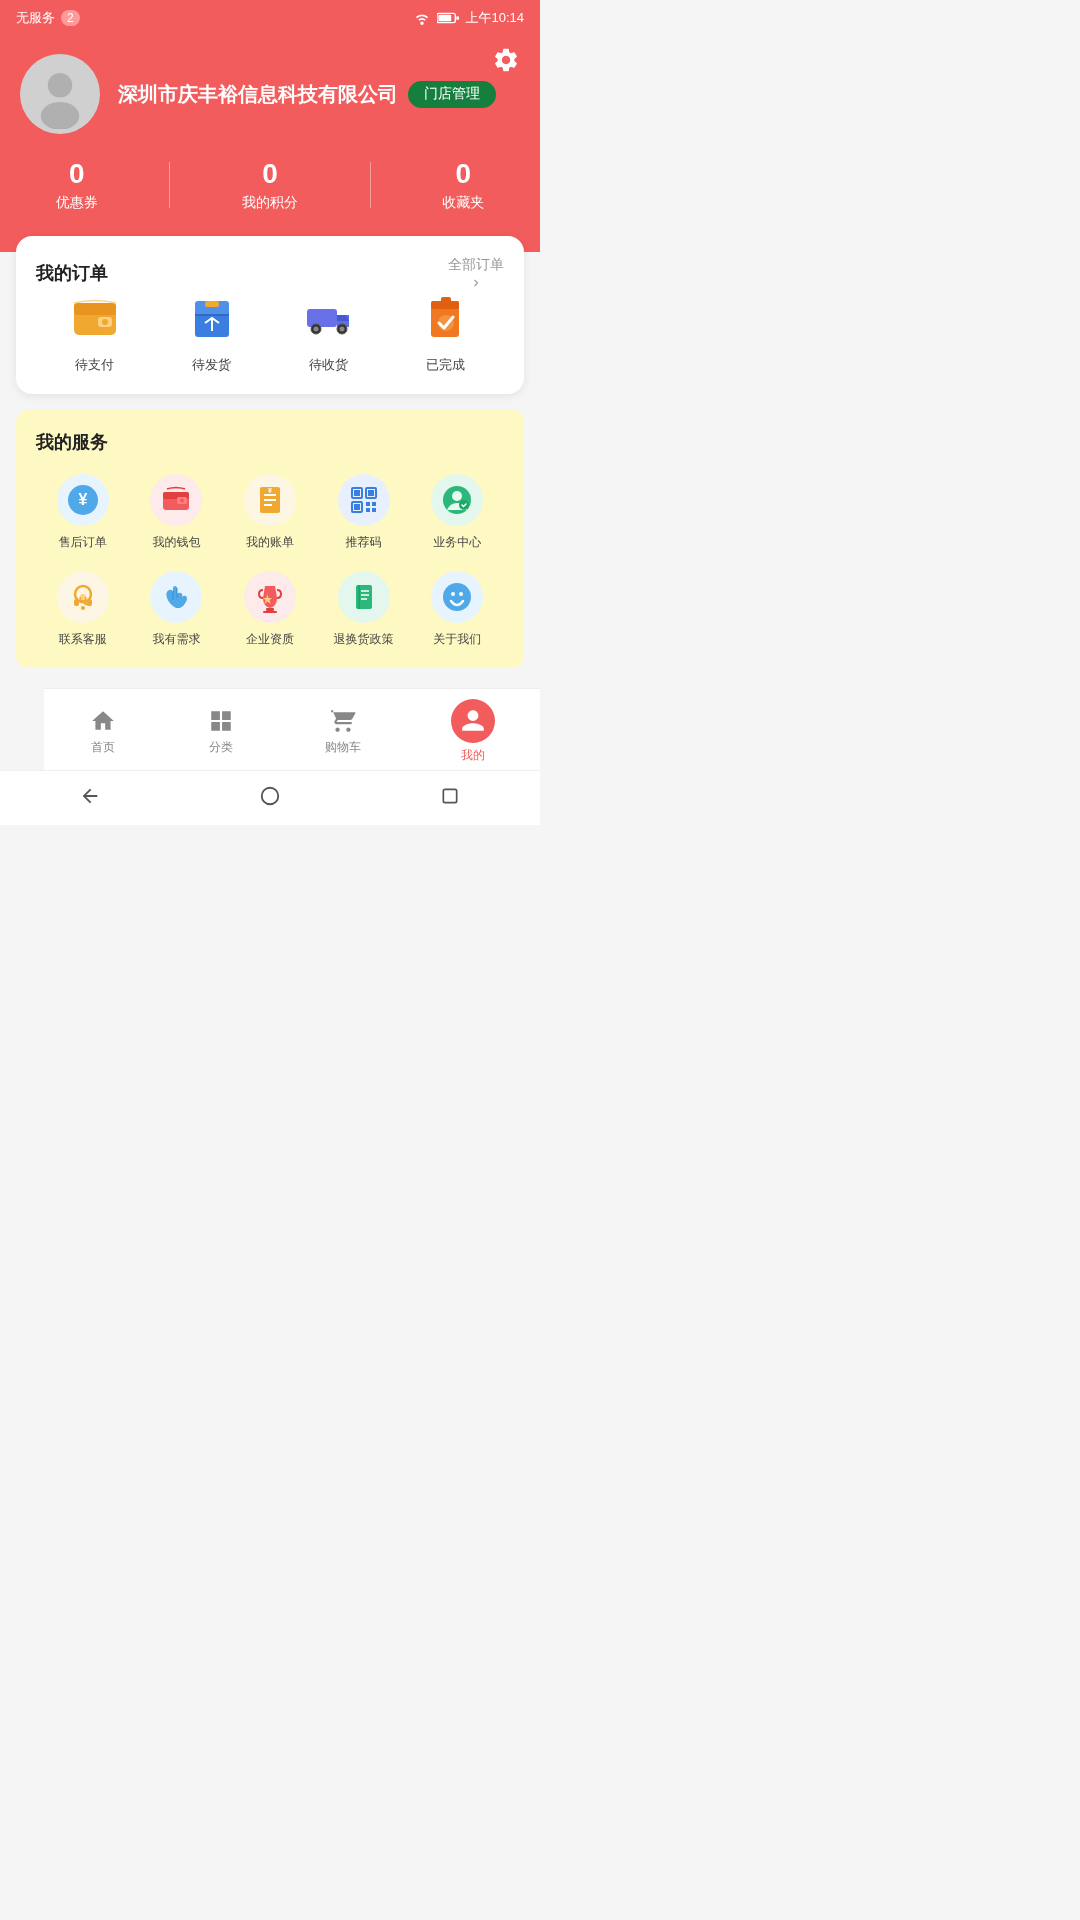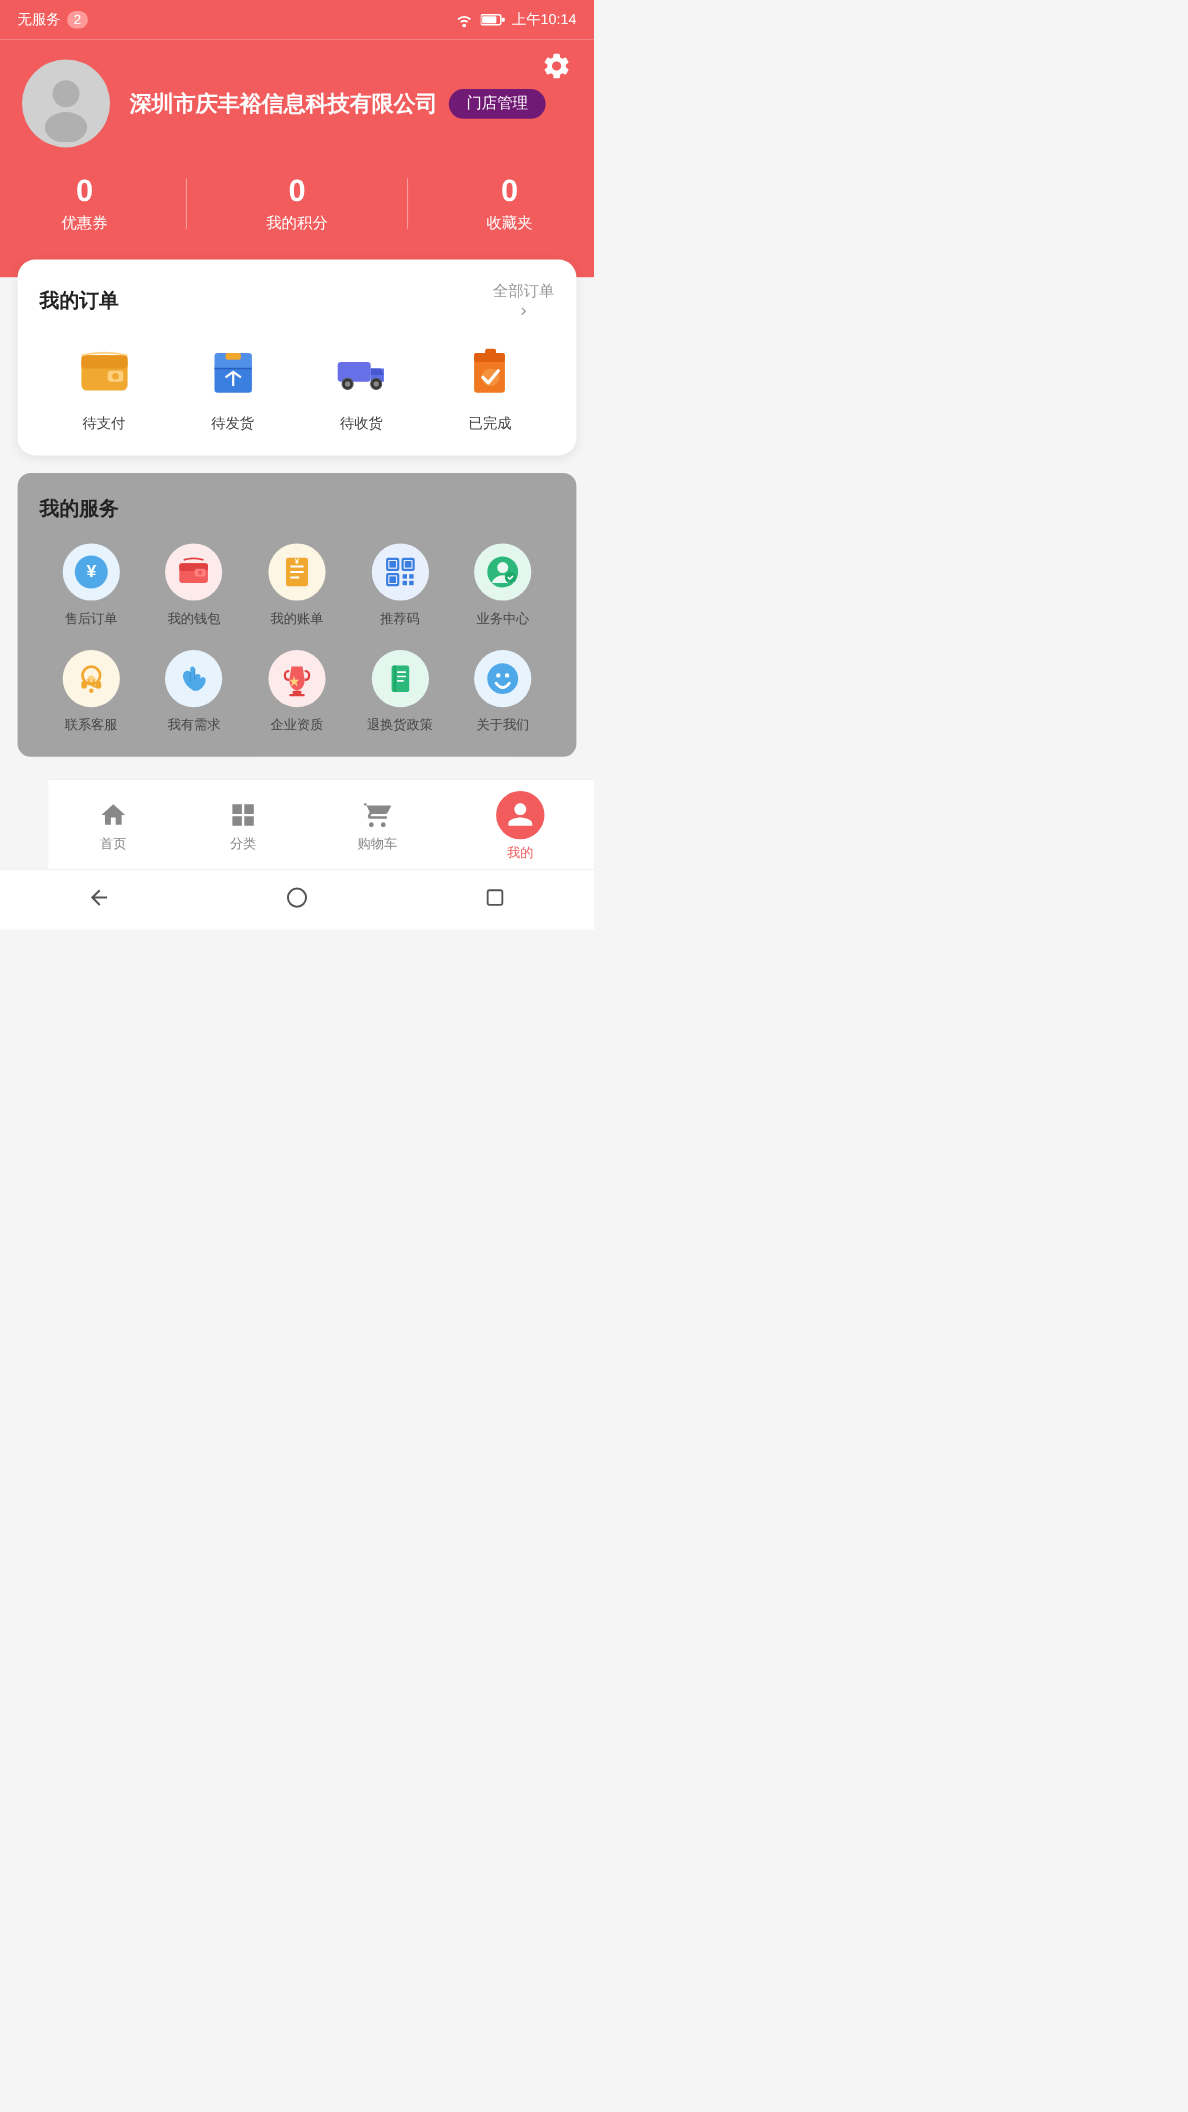--- a/index.html
+++ b/index.html
@@ -81,21 +81,21 @@
     .profile-info {
       display: flex;
       gap: 10px;
     }
     .company-name {
       color: white;
       font-size: 20px;
       font-weight: 600;
     }
     .store-badge {
-      background: #701a75;
+      background: #15803d;
       color: white;
       border-radius: 20px;
       padding: 4px 16px;
       font-size: 14px;
       display: inline-block;
       width: fit-content;
     }
 
     
     .stats-row {
@@ -133,21 +133,20 @@
       margin-top: -16px;
       padding: 20px;
       position: relative;
       z-index: 2;
       box-shadow: 0 2px 10px rgba(0,0,0,0.08);
     }
     .orders-header {
       display: flex;
       justify-content: space-between;
       align-items: center;
-      margin-bottom: 20px;
       gap: 21px;
     }
     .orders-title {
       font-size: 18px;
       font-weight: 600;
       color: #222;
     }
     .orders-all {
       color: #999;
       font-size: 14px;
@@ -174,21 +173,21 @@
       align-items: center;
       justify-content: center;
     }
     .order-label {
       font-size: 13px;
       color: #444;
     }
 
     
     .services-section {
-      background: #a3a3a3;
+      background: #fef9c3;
       margin: 16px 16px 0 16px;
       border-radius: 12px;
       padding: 20px;
     }
     .services-title {
       font-size: 18px;
       font-weight: 600;
       color: #222;
       margin-bottom: 20px;
     }

